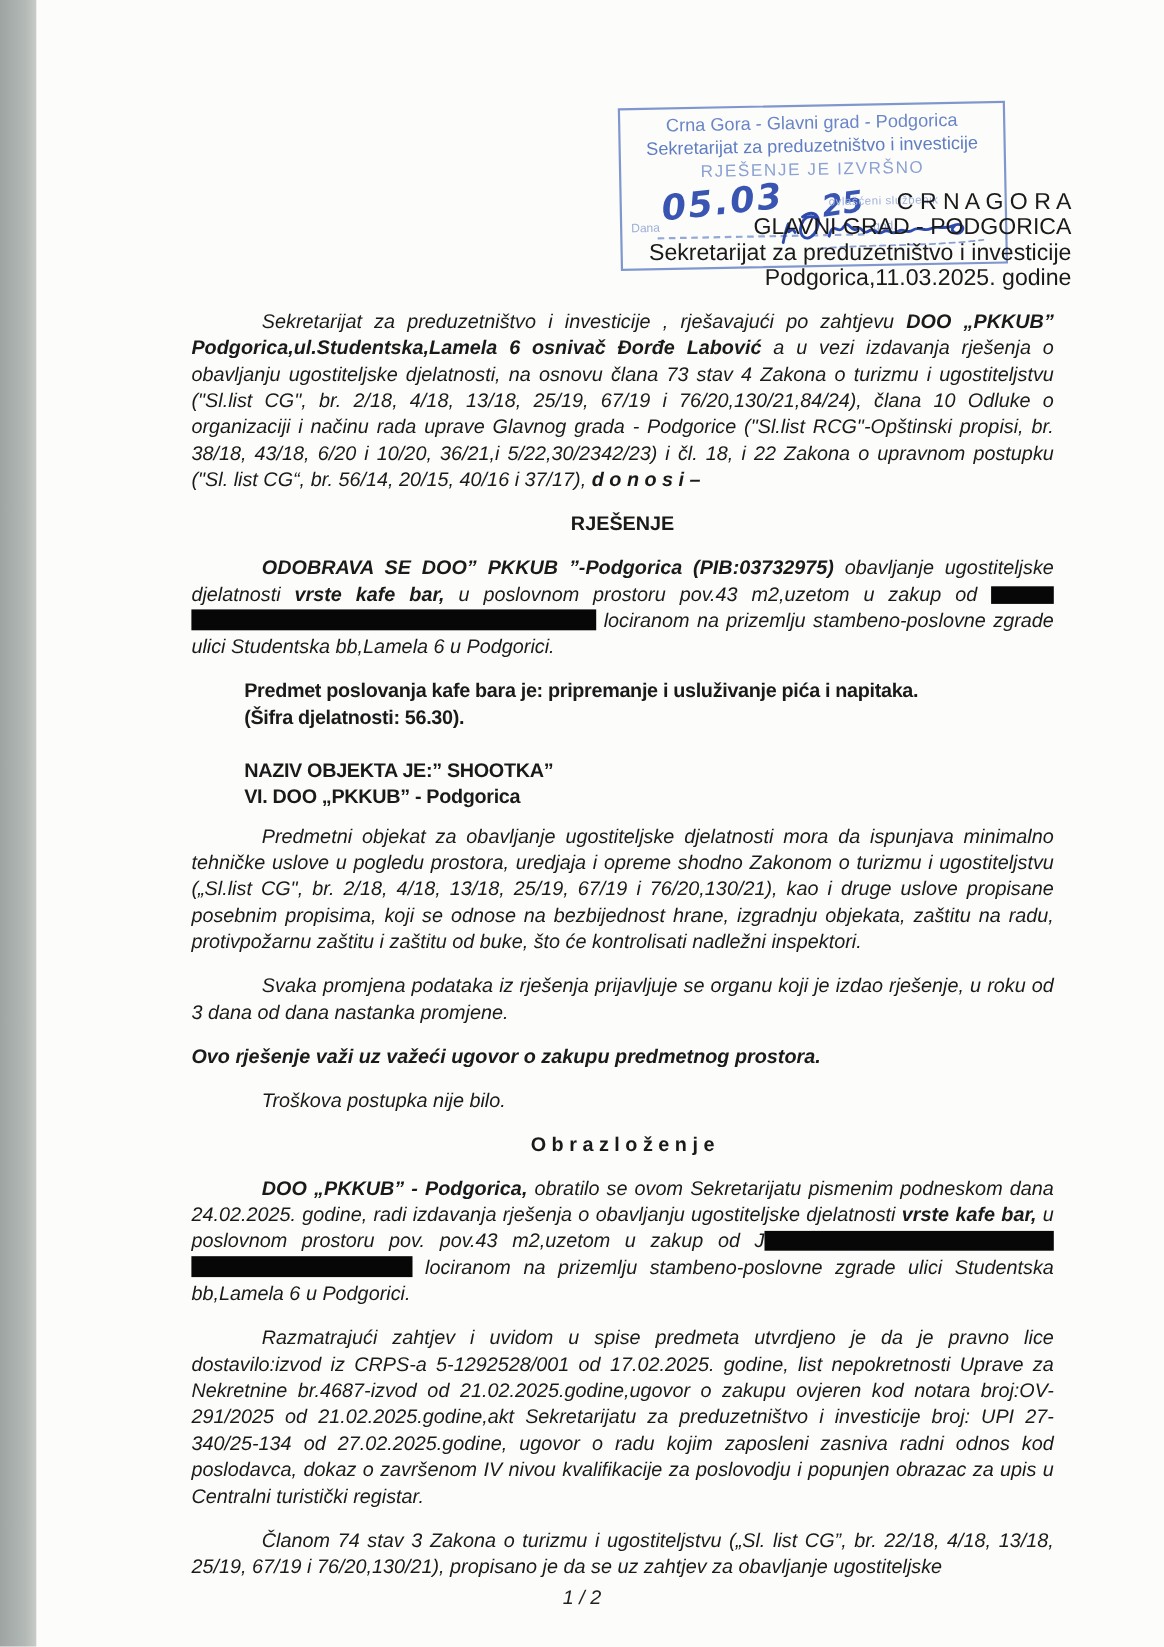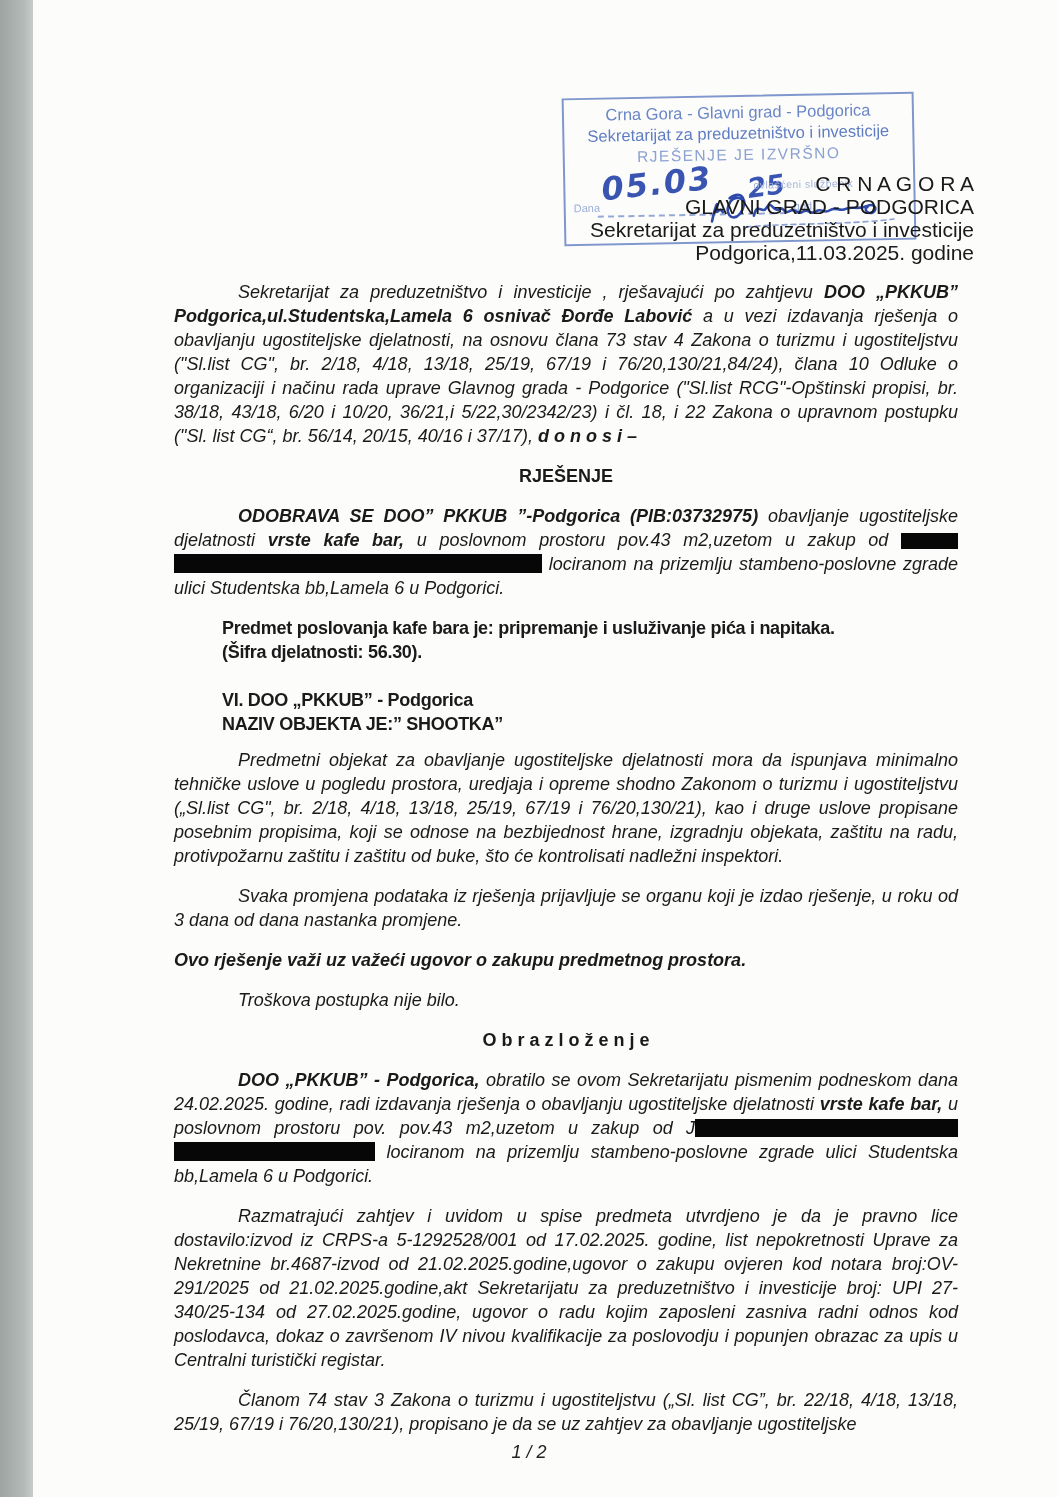--- a/index.html
+++ b/index.html
@@ -111,22 +111,22 @@
   <div class="h-center">RJEŠENJE</div>
 
   <p class="para"><b>ODOBRAVA SE DOO” PKKUB ”-Podgorica (PIB:03732975)</b><span> obavljanje ugostiteljske djelatnosti </span><b>vrste kafe bar,</b><span> u poslovnom prostoru pov.43 m2,uzetom u zakup od </span><span class="redact r-a1"></span> <span class="redact r-a2"></span><span> lociranom na prizemlju stambeno-poslovne zgrade ulici Studentska bb,Lamela 6 u Podgorici.</span></p>
 
   <div class="block-indent mt16">
     <div class="ln">Predmet poslovanja kafe bara je: pripremanje i usluživanje pića i napitaka.</div>
     <div class="ln">(Šifra djelatnosti: 56.30).</div>
   </div>
 
   <div class="block-indent mt24">
+    <div class="ln">NAZIV OBJEKTA JE:” SHOOTKA”</div>
     <div class="ln">VI. DOO „PKKUB”  - Podgorica</div>
-    <div class="ln">NAZIV OBJEKTA JE:” SHOOTKA”</div>
   </div>
 
   <p class="para mt12">Predmetni objekat za obavljanje ugostiteljske djelatnosti mora da ispunjava minimalno tehničke uslove u pogledu prostora, uredjaja i opreme shodno Zakonom o turizmu i ugostiteljstvu („Sl.list CG", br. 2/18, 4/18, 13/18, 25/19, 67/19 i 76/20,130/21), kao i druge uslove propisane posebnim propisima, koji se odnose na bezbijednost hrane, izgradnju objekata, zaštitu na radu, protivpožarnu zaštitu i zaštitu od buke, što će kontrolisati nadležni inspektori.</p>
   <p class="para">Svaka promjena podataka iz rješenja prijavljuje se organu koji je izdao rješenje, u roku od 3 dana od dana nastanka promjene.</p>
   <p class="para no-indent bold">Ovo rješenje važi uz važeći ugovor o zakupu predmetnog prostora.</p>
 
   <p class="para mt14">Troškova postupka nije bilo.</p>
 
   <div class="h-center mt14">O b r a z l o ž e n j e</div>
 

